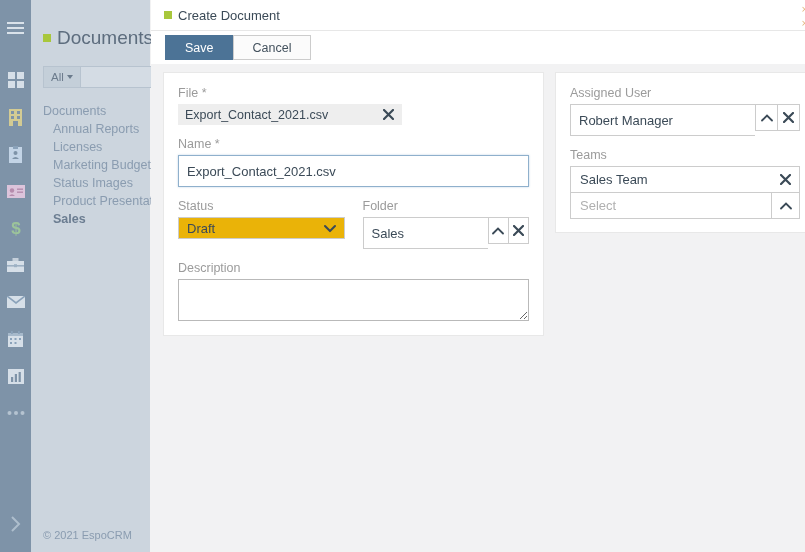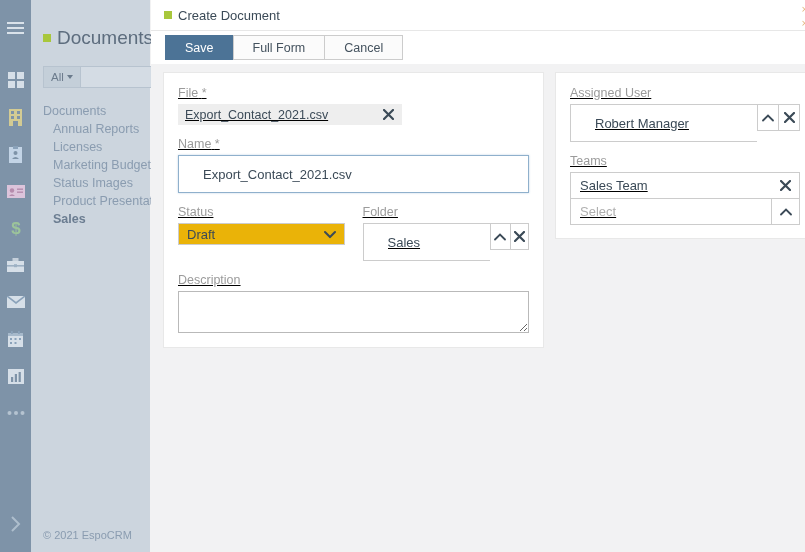--- a/index.html
+++ b/index.html
@@ -199,45 +199,45 @@
 
   .field-label {
     color: #9b9b9b;
     font-size: 12.5px;
     margin-bottom: 4px;
     display: block;
     font-weight: 400;
   }
   .req-star { color: #9b9b9b; }
 
-  .field-group { margin-bottom: 12px; text-decoration: underline; }
+  .field-group { margin-bottom: 12px; }
   .field-group:last-child { margin-bottom: 0; }
 
   
   #file-attachment-row {
     background: #eeeeee;
     height: 21px;
     display: flex; align-items: center;
     padding: 0 8px 0 7px;
     width: 224px;
     justify-content: space-between;
   }
   #file-attachment-name { font-size: 12.5px; color: #3b4a57; }
 
   .x-btn {
     background: none; border: none; padding: 0;
     cursor: pointer; line-height: 1;
     display: inline-flex; align-items: center; justify-content: center;
   }
 
   .text-input {
-    width: 100%; height: 38px;
+    width: 100%; height: 32px;
     border: 1px solid #ccc;
     background: #ffffff;
-    padding: 0 24px;
+    padding: 0 8px;
     font-size: 13px; color: #3b4a57;
     font-family: "Liberation Sans", sans-serif;
     outline: none;
   }
   #name-input {
     border: 1px solid #8fb0cc;
     box-shadow: 0 0 2px rgba(120,165,200,.45);
   }
 
   .row-2col { display: flex; gap: 0; justify-content: center; }
@@ -470,21 +470,20 @@
     <div id="modal-title">
       <span id="modal-title-square"></span>
       <span>Create Document</span>
     </div>
     <button id="modal-close-button">×</button>
     <button id="modal-close-button-2">×</button>
   </div>
 
   <div id="modal-toolbar">
     <button class="btn" id="save-button">Save</button>
-    <button class="btn" id="full-form-button">Full Form</button>
     <button class="btn" id="cancel-button">Cancel</button>
   </div>
 
   <div id="modal-body">
 
     <div class="panel" id="left-panel">
 
       <div class="field-group">
         <label class="field-label">
           <span>File</span>

